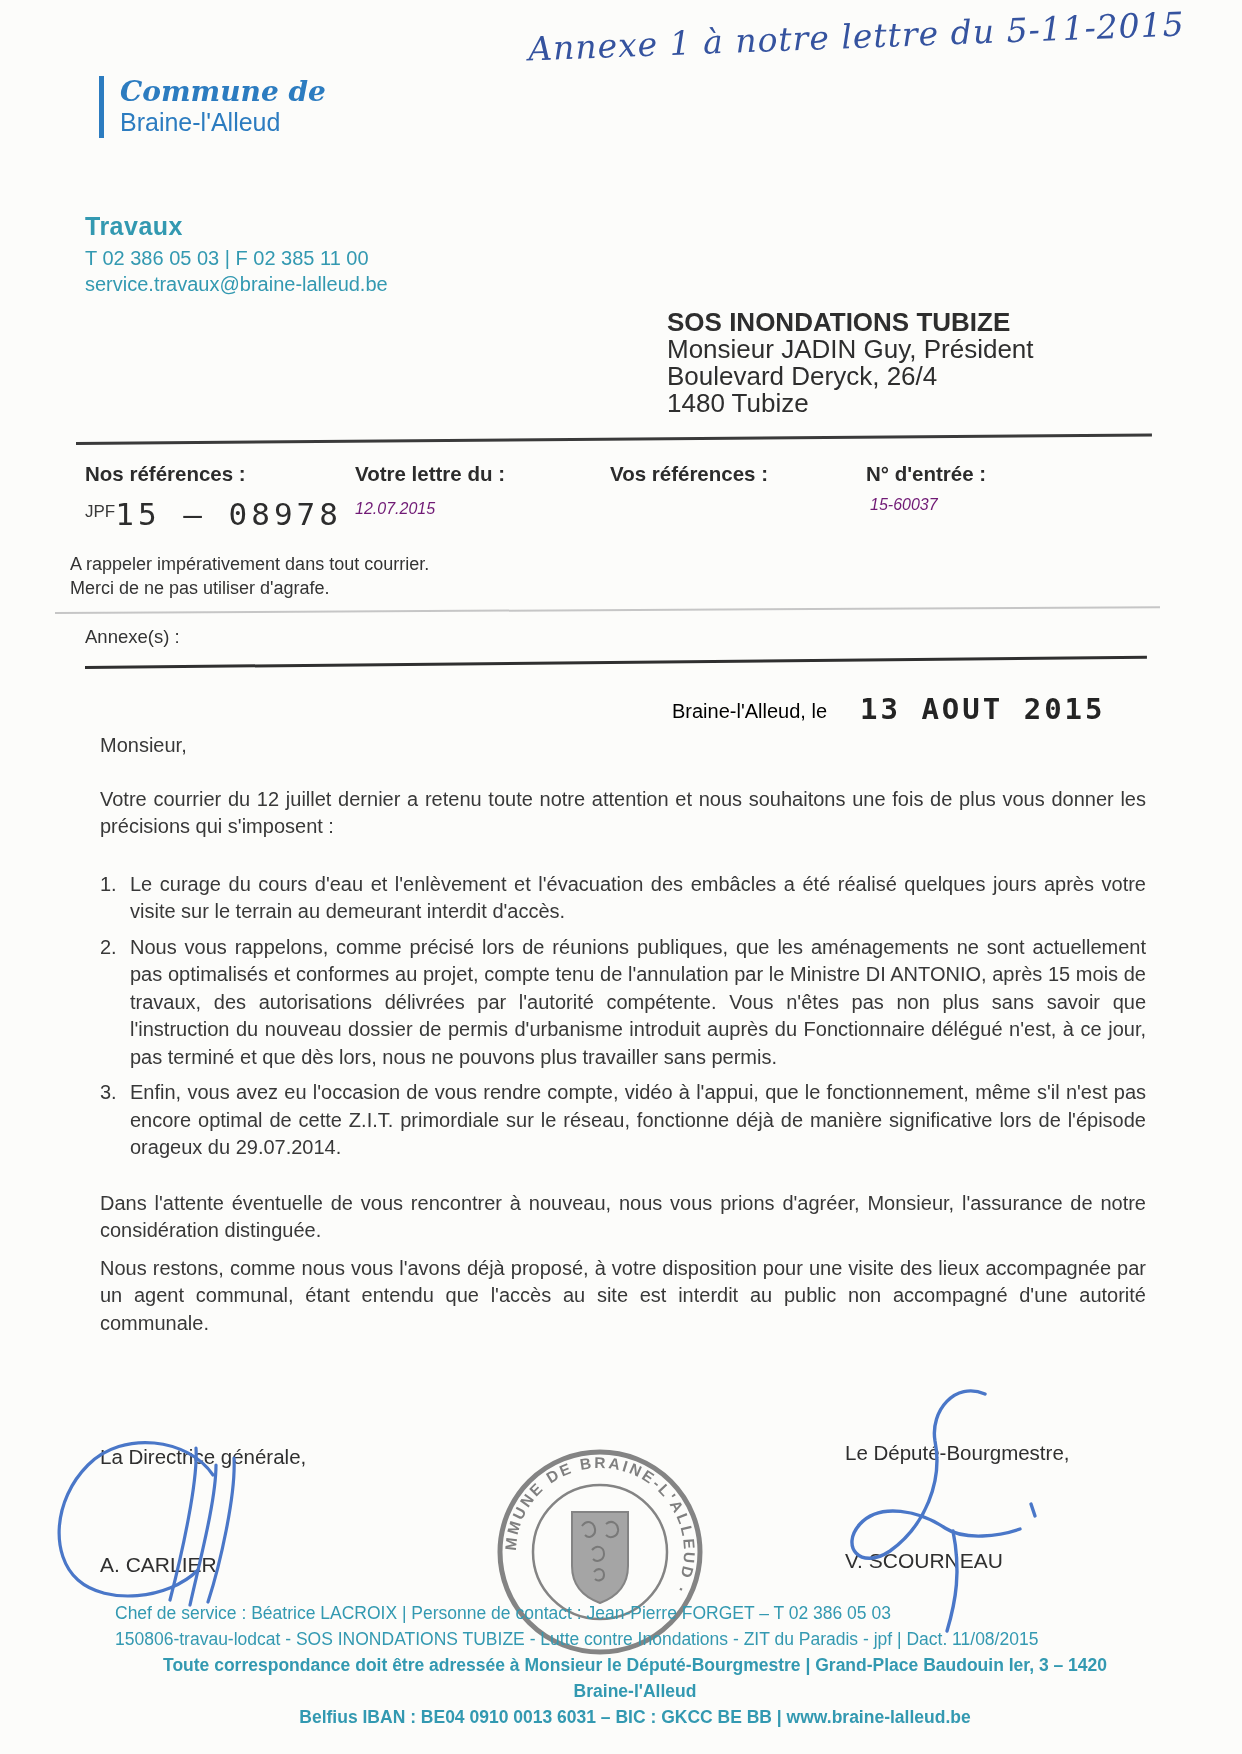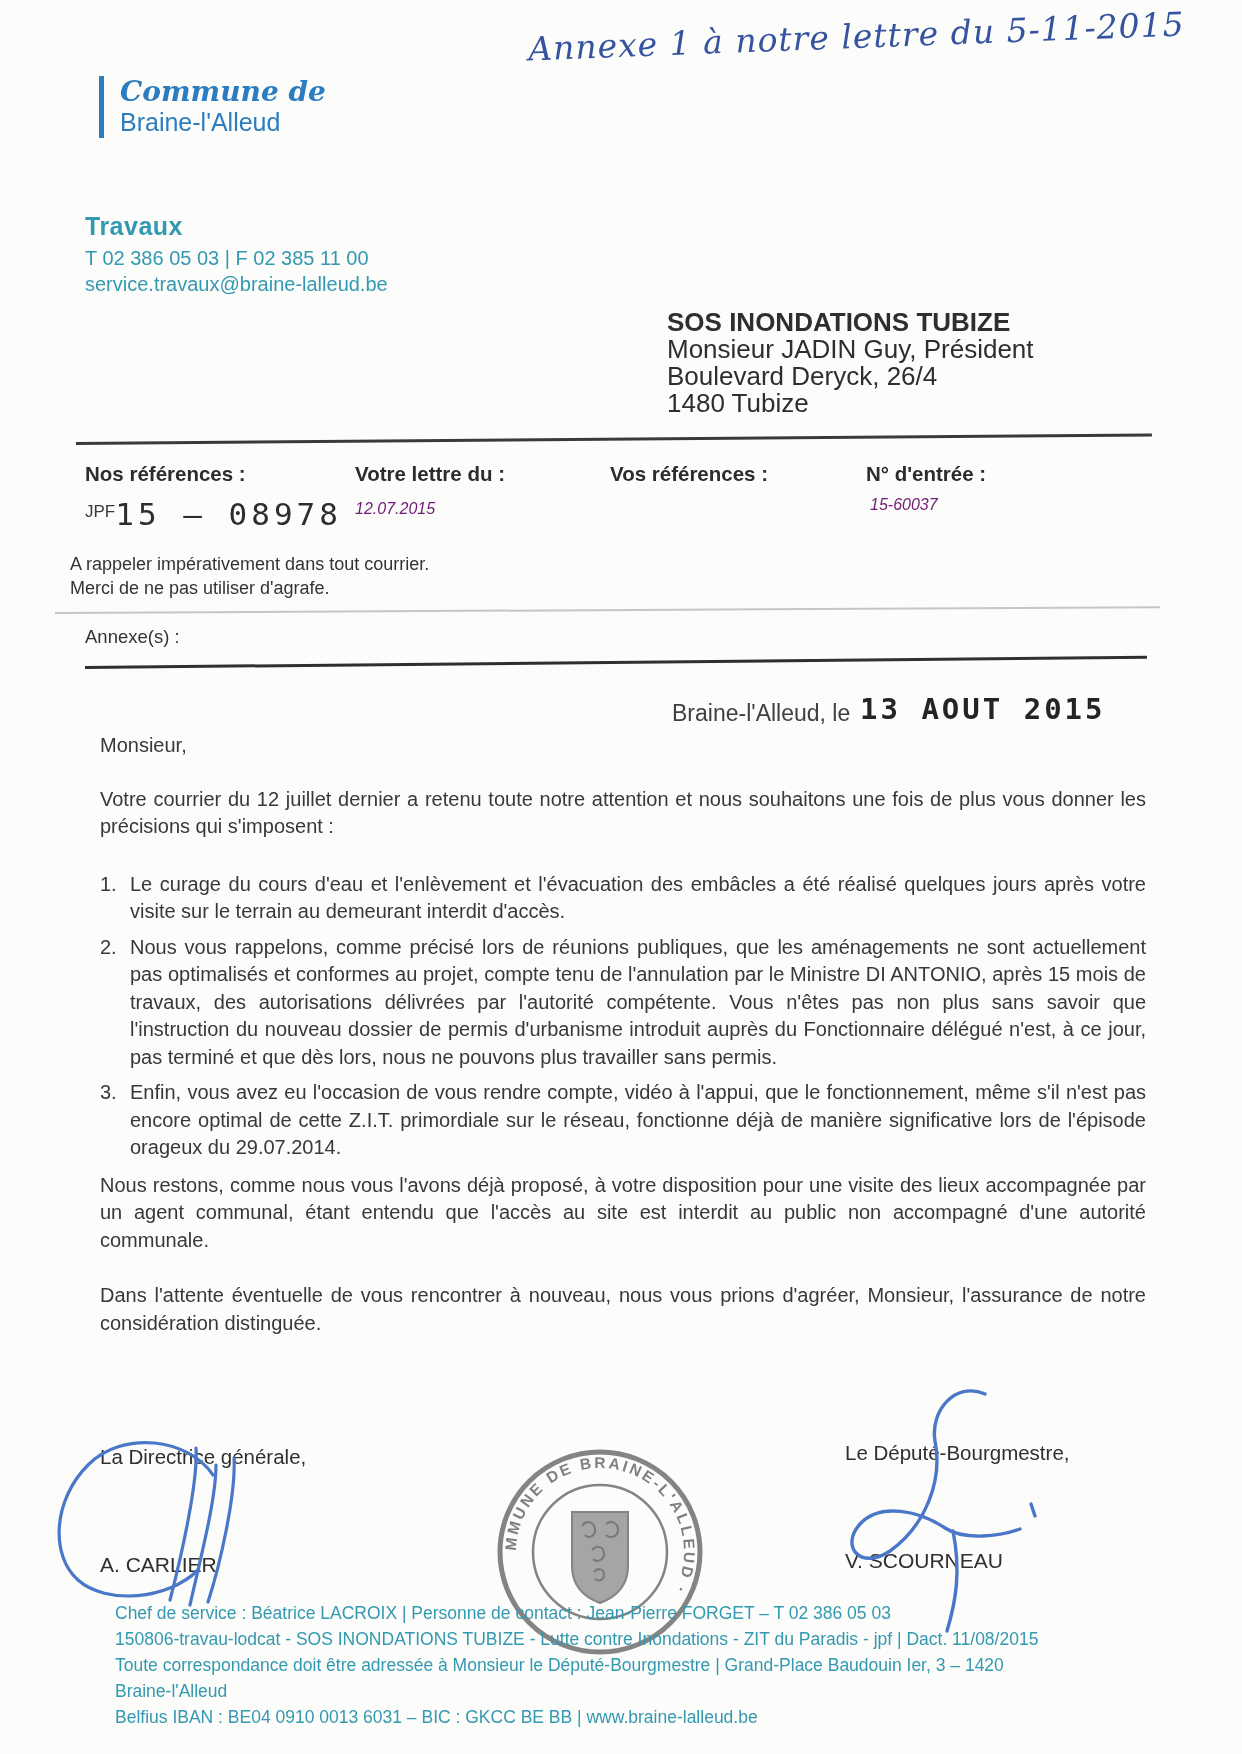--- a/index.html
+++ b/index.html
@@ -38,21 +38,21 @@
   .hr2 { position:absolute; left:85px; top:666px; width:1062px; height:3px; background:#2f2f2f; transform:rotate(-0.55deg); transform-origin:left center; }
   
   .ref-label { position:absolute; top:462px; font-size:20.5px; font-weight:700; color:#2c2c2c; }
   .ref-val { position:absolute; font-size:16px; color:#701a75;font-style:italic; }
   .ref-ours { position:absolute; left:85px; top:496px; }
   .ref-prefix { font-size:17px; color:#3a3a3a; vertical-align:8px; }
   .ref-stamp { font-family:"DejaVu Sans Mono", monospace; font-size:31px; letter-spacing:4px; color:#2d2d2d; }
   .ref-notes { position:absolute; left:70px; top:552px; font-size:18px; line-height:24px; color:#333; }
   .annexes { position:absolute; left:85px; top:626px; font-size:18.5px; color:#333; }
   
-  .dateline-place { position:absolute; left:672px; top:700px; font-size:23px; color:#404040; }
+  .dateline-place { position:absolute; left:672px; top:700px; font-size:20px; color:#000000; }
   .date-stamp { position:absolute; left:860px; top:692px; font-family:"DejaVu Sans Mono", monospace;
     font-weight:700; font-size:29px; letter-spacing:3px; color:#242424; }
   
   .body { position:absolute; left:100px; top:732px; width:1046px; font-size:20px; line-height:27.5px; color:#383838; }
   .body p.just { text-align:justify; }
   .objet { display:flex; margin-top:20px; }
   .objet-label { width:88px; flex:0 0 88px; text-decoration:underline; }
   .objet-text { text-align:justify; }
   .intro { margin-top:26px; }
   .list { margin-top:30px; }
@@ -64,21 +64,21 @@
   
   .sig-title-left { position:absolute; left:100px; top:1445px; font-size:20.5px; color:#2f2f2f; }
   .sig-name-left { position:absolute; left:100px; top:1553px; font-size:21px; color:#2f2f2f; }
   .sig-title-right { position:absolute; left:845px; top:1441px; font-size:20.5px; color:#2f2f2f; }
   .sig-name-right { position:absolute; left:845px; top:1549px; font-size:21px; color:#2f2f2f; }
   .sig-svg-left { position:absolute; left:48px; top:1420px; }
   .sig-svg-right { position:absolute; left:835px; top:1386px; }
   .seal { position:absolute; left:494px; top:1446px; opacity:.92; }
   
   .footer { position:absolute; left:115px; top:1600px; width:1040px; color:#3399b1; font-size:17.5px; line-height:26px; }
-  .footer .bold { font-weight:400; }
+  .footer .bold { font-weight:700;text-align:center; }
 </style>
 </head>
 <body>
 
 <div class="page">
 
   <div class="annotation">Annexe 1 à notre lettre du 5-11-2015</div>
 
   <div class="logo">
     <div class="logo-bar"></div>
@@ -137,22 +137,22 @@
       <div class="list-item">
         <span class="list-num">2.</span>
         <p class="just">Nous vous rappelons, comme précisé lors de réunions publiques, que les aménagements ne sont actuellement pas optimalisés et conformes au projet, compte tenu de l'annulation par le Ministre DI ANTONIO, après 15 mois de travaux, des autorisations délivrées par l'autorité compétente.  Vous n'êtes pas non plus sans savoir que l'instruction du nouveau dossier de permis d'urbanisme introduit auprès du Fonctionnaire délégué n'est, à ce jour, pas terminé et que dès lors, nous ne pouvons plus travailler sans permis.</p>
       </div>
       <div class="list-item">
         <span class="list-num">3.</span>
         <p class="just">Enfin, vous avez eu l'occasion de vous rendre compte, vidéo à l'appui, que le fonctionnement, même s'il n'est pas encore optimal de cette Z.I.T. primordiale sur le réseau, fonctionne déjà de manière significative lors de l'épisode orageux du 29.07.2014.</p>
       </div>
     </div>
 
+    <p class="just closing2">Dans l'attente éventuelle de vous rencontrer à nouveau, nous vous prions d'agréer, Monsieur, l'assurance de notre considération distinguée.</p>
     <p class="just closing1">Nous restons, comme nous vous l'avons déjà proposé, à votre disposition pour une visite des lieux accompagnée par un agent communal, étant entendu que l'accès au site est interdit au public non accompagné d'une autorité communale.</p>
-    <p class="just closing2">Dans l'attente éventuelle de vous rencontrer à nouveau, nous vous prions d'agréer, Monsieur, l'assurance de notre considération distinguée.</p>
   </div>
 
   <div class="sig-title-left">La Directrice générale,</div>
   <div class="sig-name-left">A. CARLIER</div>
   <div class="sig-title-right">Le Député-Bourgmestre,</div>
   <div class="sig-name-right">V. SCOURNEAU</div>
 
   <svg class="sig-svg-left" width="210" height="190" viewBox="0 0 210 190">
     <g stroke="#4a77c8" stroke-width="3.2" fill="none" stroke-linecap="round">
       <path d="M 165,55 C 140,18 75,10 40,45 C 5,80 2,135 30,160 C 58,185 120,180 150,150"></path>

